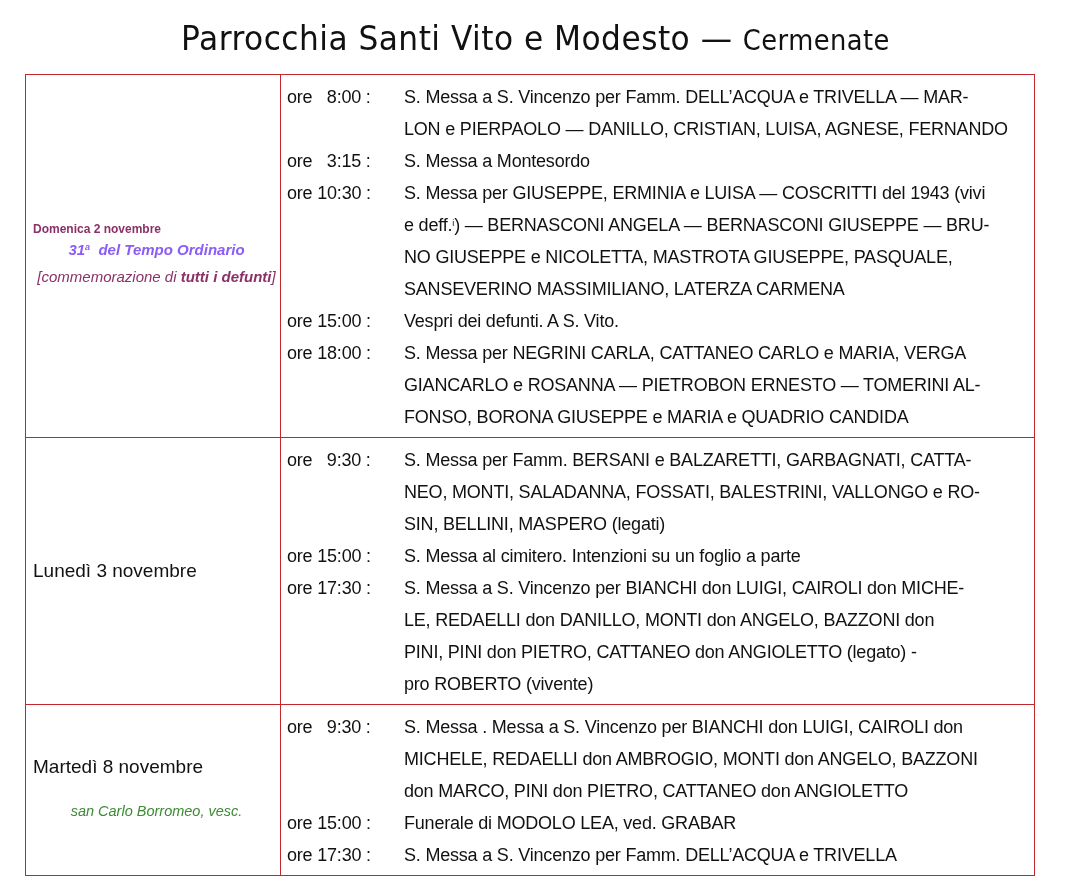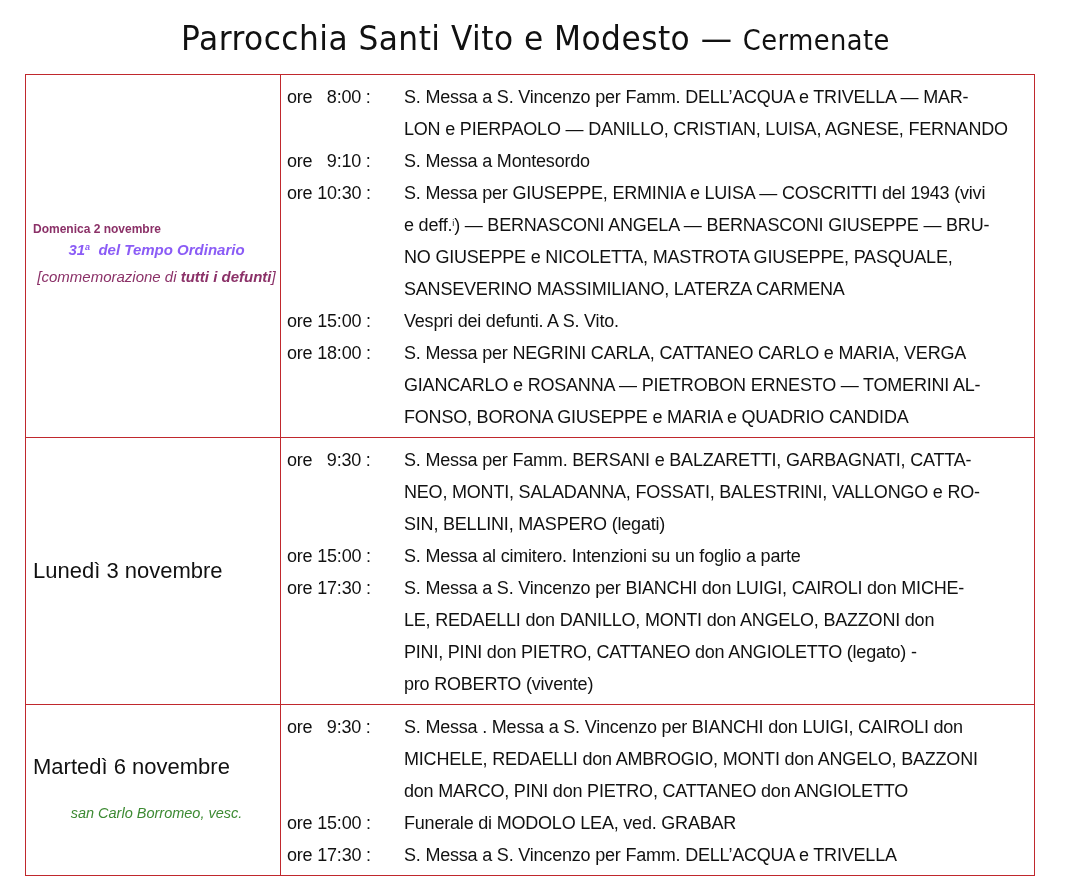--- a/index.html
+++ b/index.html
@@ -7,21 +7,21 @@
          font-family:"Liberation Sans", sans-serif; color:#111; }
   .title { position:absolute; left:0; top:18px; width:1071px; text-align:center;
            font-family:"DejaVu Sans", sans-serif; font-size:34px; font-weight:normal;
            letter-spacing:0.5px; color:#111; transform:scaleX(0.92); transform-origin:center; }
   .title .sub { font-size:28px; }
   table.sched { position:absolute; left:25px; top:74px; width:1010px;
                 border-collapse:collapse; table-layout:fixed; }
   table.sched td { border:1.5px solid #c0282d; vertical-align:middle; padding:0; }
   td.day { width:247px; padding-left:7px !important; }
   td.events { padding:6px 6px 4px 6px !important; }
-  .day-name { font-size:22px; display:block; }
+  .day-name { font-size:19px; display:block; }
   .day-name.hl { color:#8b3168; font-weight:bold; font-size:12px; }
   .liturgy { display:block; text-align:center; font-size:15px; font-style:italic; line-height:27px; }
   .liturgy.green { color:#8b5cf6; font-weight:bold; }
   .liturgy.note { color:#8b3168; }
   .liturgy.note b { font-weight:bold; }
   .liturgy.saint { color:#3d8a33; font-weight:normal; font-size:14.5px;margin-top:20px; }
   sup.sm { font-size:9px; vertical-align:top; position:relative; top:-2px; }
   .ev { display:flex; font-size:18px; line-height:32px; letter-spacing:-0.2px; }
   .ev .time { white-space:pre; width:117px; flex:none; }
   .ev .desc { flex:1; }
@@ -47,21 +47,21 @@
     </td>
     <td class="events">
       <div class="ev">
         <span class="time">ore   8:00 :</span>
         <span class="desc">
               <span class="l2">S. Messa a S. Vincenzo per Famm. DELL’ACQUA e TRIVELLA — MAR-</span>
               <span class="l2">LON e PIERPAOLO — DANILLO, CRISTIAN, LUISA, AGNESE, FERNANDO</span>
             </span>
       </div>
       <div class="ev">
-        <span class="time">ore   9:10 :</span>
+        <span class="time">ore   3:15 :</span>
         <span class="desc">
               <span class="l2">S. Messa a Montesordo</span>
             </span>
       </div>
       <div class="ev">
         <span class="time">ore 10:30 :</span>
         <span class="desc">
               <span class="l2">S. Messa per GIUSEPPE, ERMINIA e LUISA — COSCRITTI del 1943 (vivi</span>
               <span class="l2"><span>e deff.</span><sup class="sm">i</sup><span>) — BERNASCONI ANGELA — BERNASCONI GIUSEPPE — BRU-</span></span>
               <span class="l2">NO GIUSEPPE e NICOLETTA, MASTROTA GIUSEPPE, PASQUALE,</span>
@@ -111,21 +111,21 @@
               <span class="l2">LE, REDAELLI don DANILLO, MONTI don ANGELO, BAZZONI don</span>
               <span class="l2">PINI, PINI don PIETRO, CATTANEO don ANGIOLETTO (legato) -</span>
               <span class="l2">pro ROBERTO (vivente)</span>
             </span>
       </div>
     </td>
   </tr>
 
   <tr>
     <td class="day">
-      <span class="day-name">Martedì 6 novembre</span>
+      <span class="day-name">Martedì 8 novembre</span>
       <span class="liturgy saint">san Carlo Borromeo, vesc.</span>
     </td>
     <td class="events">
       <div class="ev">
         <span class="time">ore   9:30 :</span>
         <span class="desc">
               <span class="l2">S. Messa . Messa a S. Vincenzo per BIANCHI don LUIGI, CAIROLI don</span>
               <span class="l2">MICHELE, REDAELLI don AMBROGIO, MONTI don ANGELO, BAZZONI</span>
               <span class="l2">don MARCO, PINI don PIETRO, CATTANEO don ANGIOLETTO</span>
             </span>

